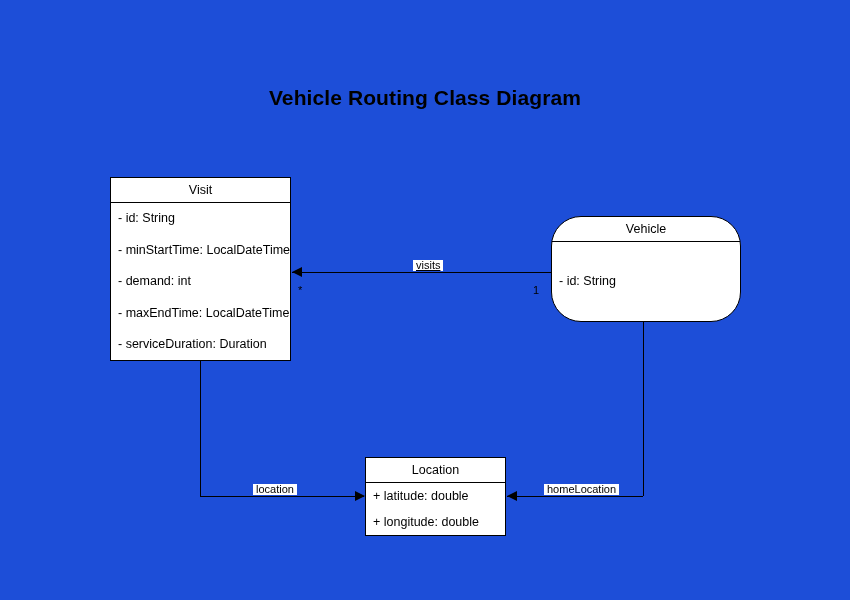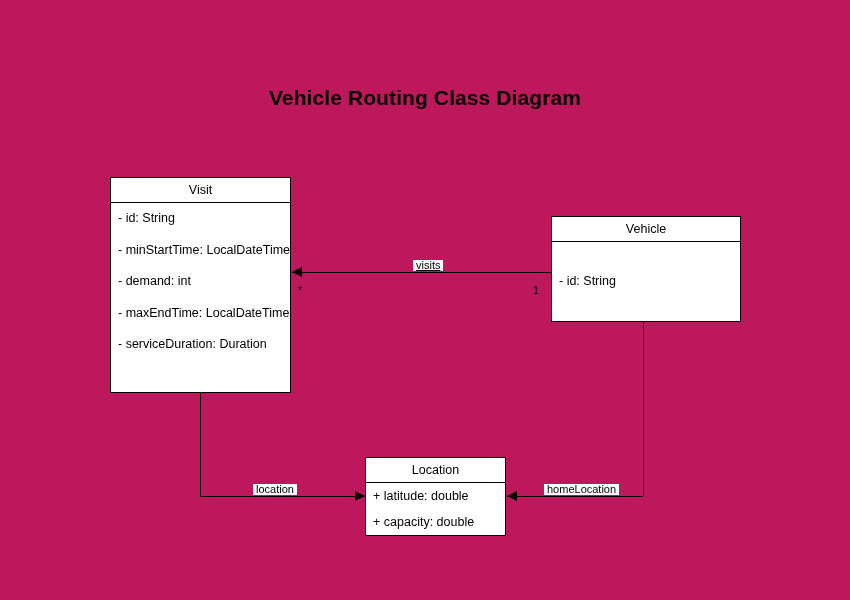--- a/index.html
+++ b/index.html
@@ -9,21 +9,21 @@
     background: #ffffff;
   }
   body {
     font-family: "Liberation Sans", sans-serif;
     color: #000000;
   }
   #canvas {
     position: relative;
     width: 850px;
     height: 600px;
-    background: #be185d;
+    background: #1d4ed8;
     overflow: hidden;
   }
 
   
   .diagram-title {
     position: absolute;
     left: 0;
     top: 86px;
     width: 850px;
     text-align: center;
@@ -62,25 +62,25 @@
   }
   .uml-attr {
     font-size: 12.5px;
     line-height: 1;
     color: #000000;
     padding-left: 7px;
     white-space: nowrap;
   }
 
   
-  #class-visit    { left: 110px; top: 177px; width: 181px; height: 216px; }
+  #class-visit    { left: 110px; top: 177px; width: 181px; height: 184px; }
   #class-visit    .uml-class-name { height: 25px; }
   #class-visit    .uml-attrs { height: 157px; }
 
-  #class-vehicle  { left: 551px; top: 216px; width: 190px; height: 106px; }
+  #class-vehicle  { left: 551px; top: 216px; width: 190px; height: 106px; border-radius: 30px; }
   #class-vehicle  .uml-class-name { height: 25px; }
   #class-vehicle  .uml-attrs { height: 79px; }
 
   #class-location { left: 365px; top: 457px; width: 141px; height: 79px; }
   #class-location .uml-class-name { height: 25px; }
   #class-location .uml-attrs { height: 52px; }
 
   
   .edge-line {
     position: absolute;
@@ -167,21 +167,21 @@
     <div class="uml-class-name">Vehicle</div>
     <div class="uml-attrs">
       <div class="uml-attr">- id: String</div>
     </div>
   </div>
 
   <div class="uml-class" id="class-location">
     <div class="uml-class-name">Location</div>
     <div class="uml-attrs">
       <div class="uml-attr">+ latitude: double</div>
-      <div class="uml-attr">+ capacity: double</div>
+      <div class="uml-attr">+ longitude: double</div>
     </div>
   </div>
 
   <div class="edge-line edge-h" id="edge-visits-line"></div>
   <div class="arrow arrow-left" id="edge-visits-arrow"></div>
   <div class="edge-label" id="edge-visits-label">visits</div>
   <div class="multiplicity" id="mult-visit-star">*</div>
   <div class="multiplicity" id="mult-vehicle-one">1</div>
 
   <div class="edge-line edge-v" id="edge-location-v"></div>

